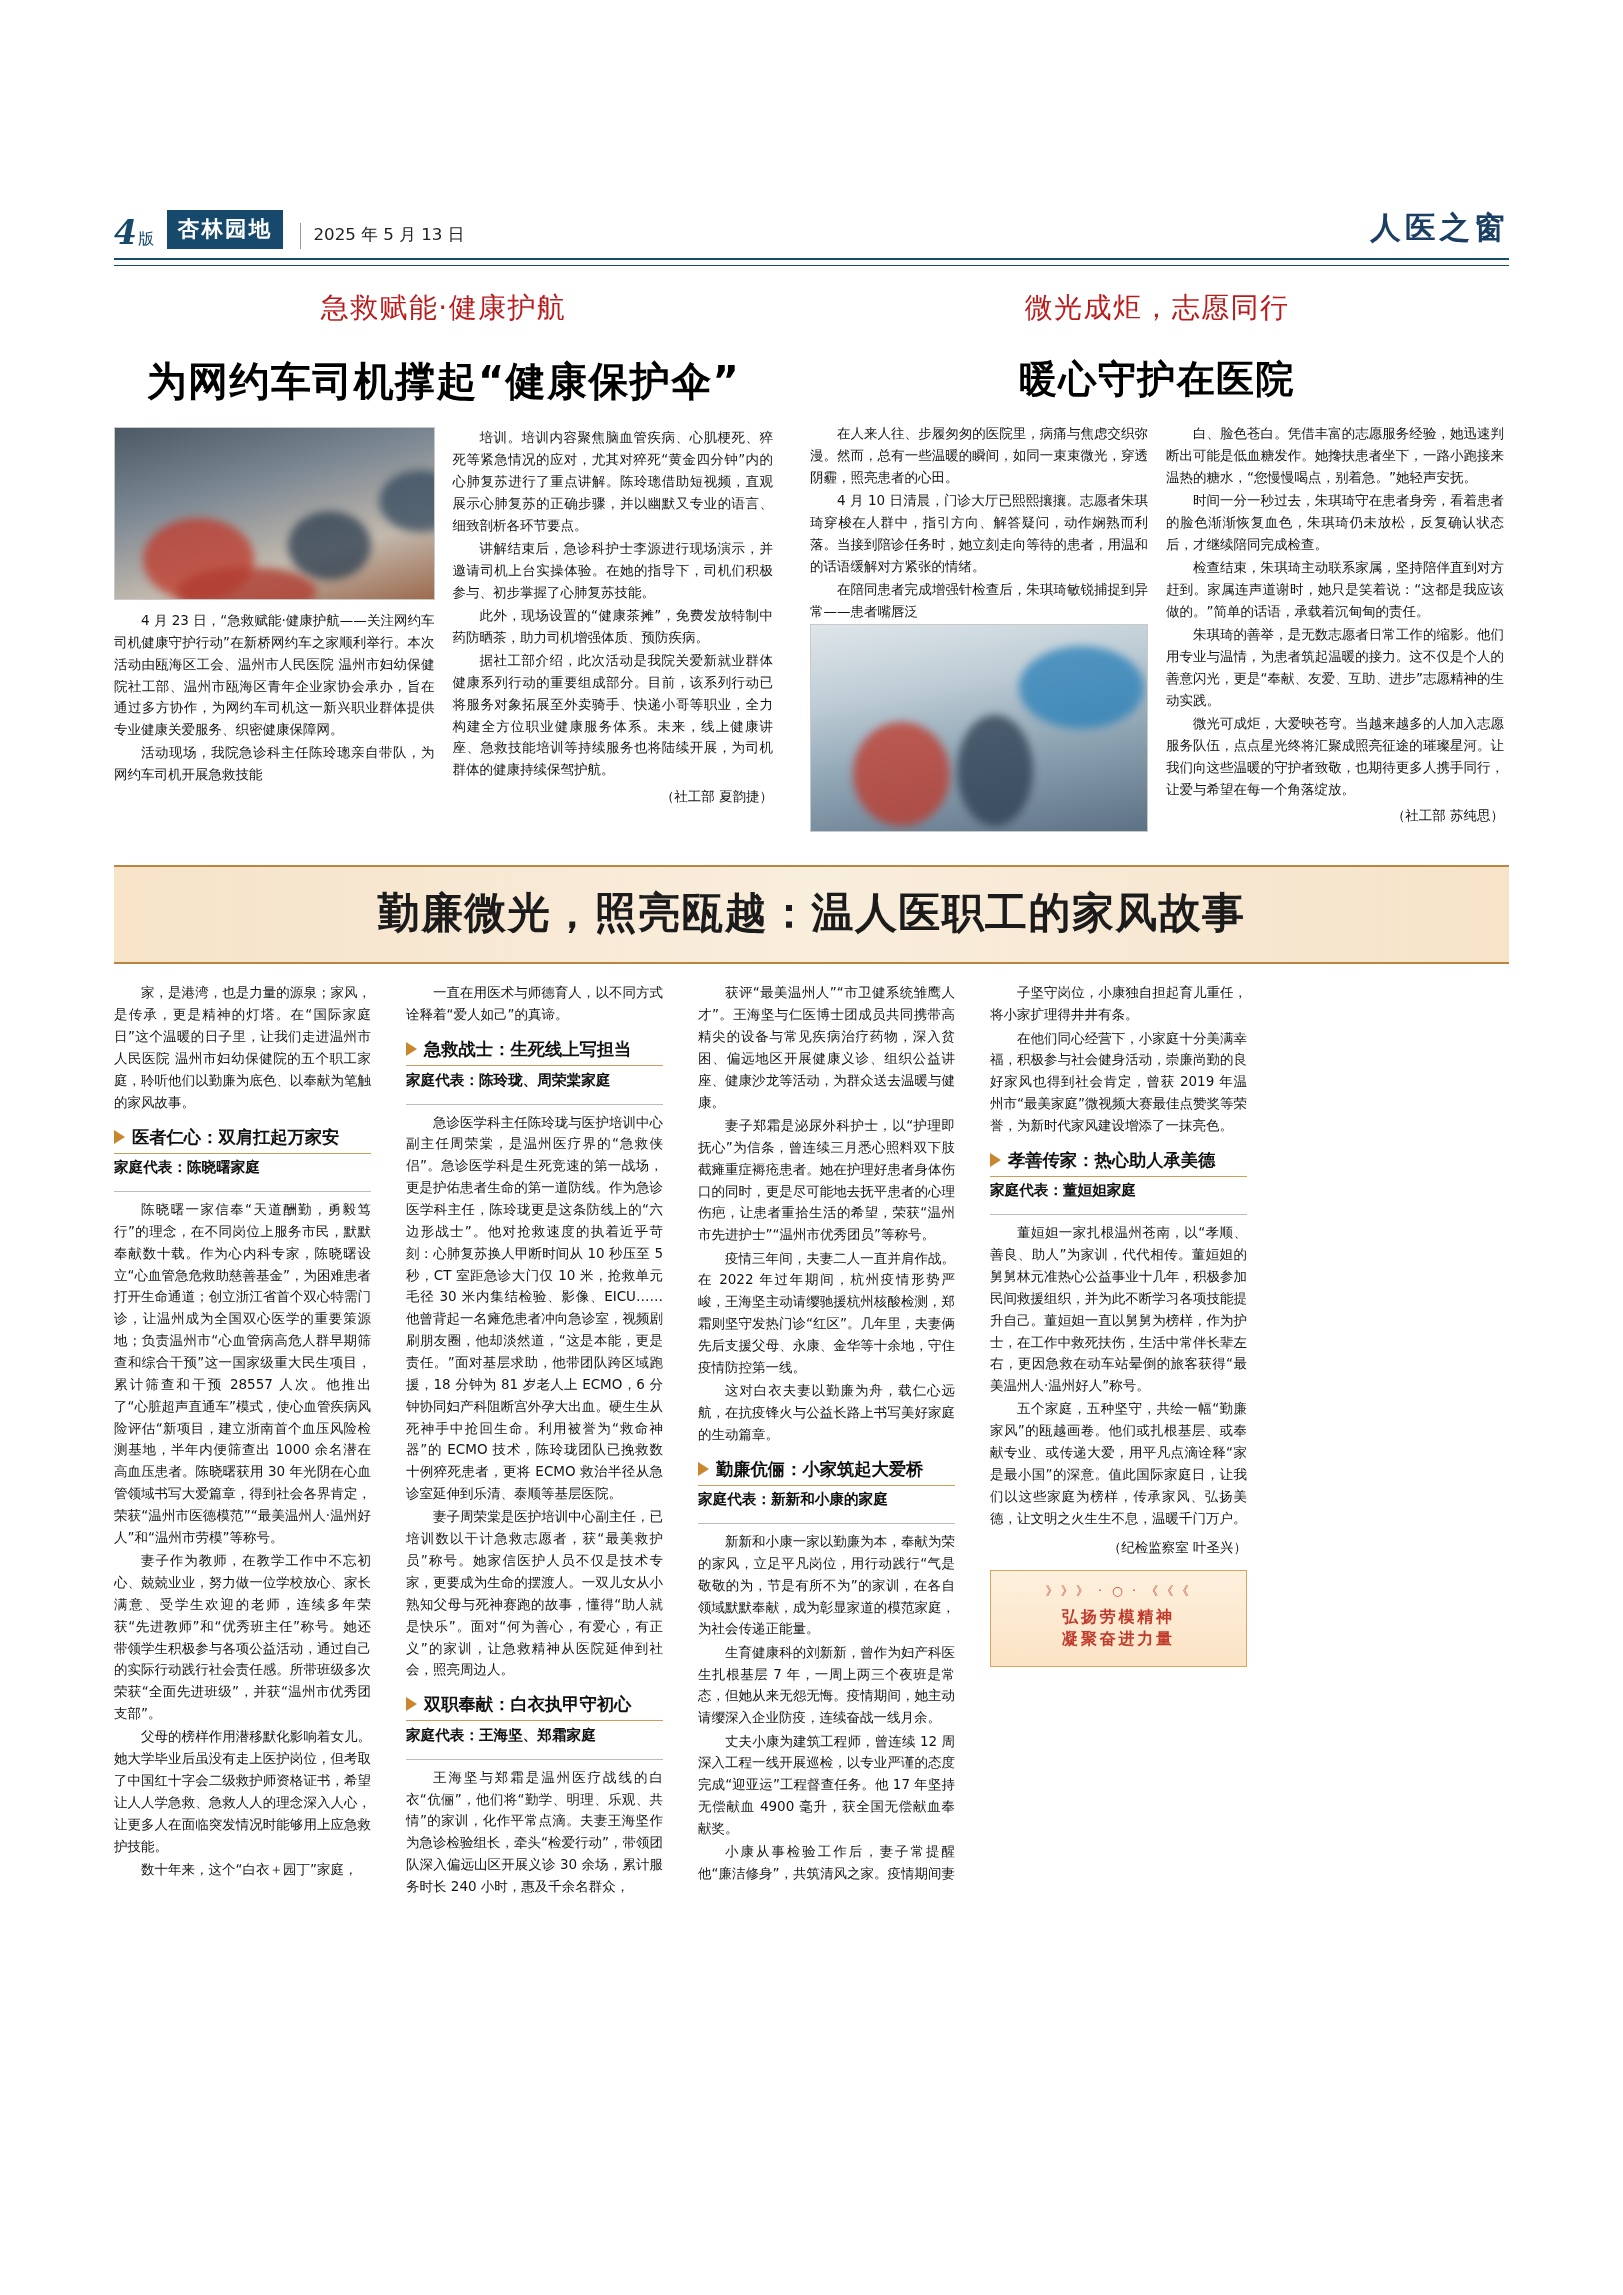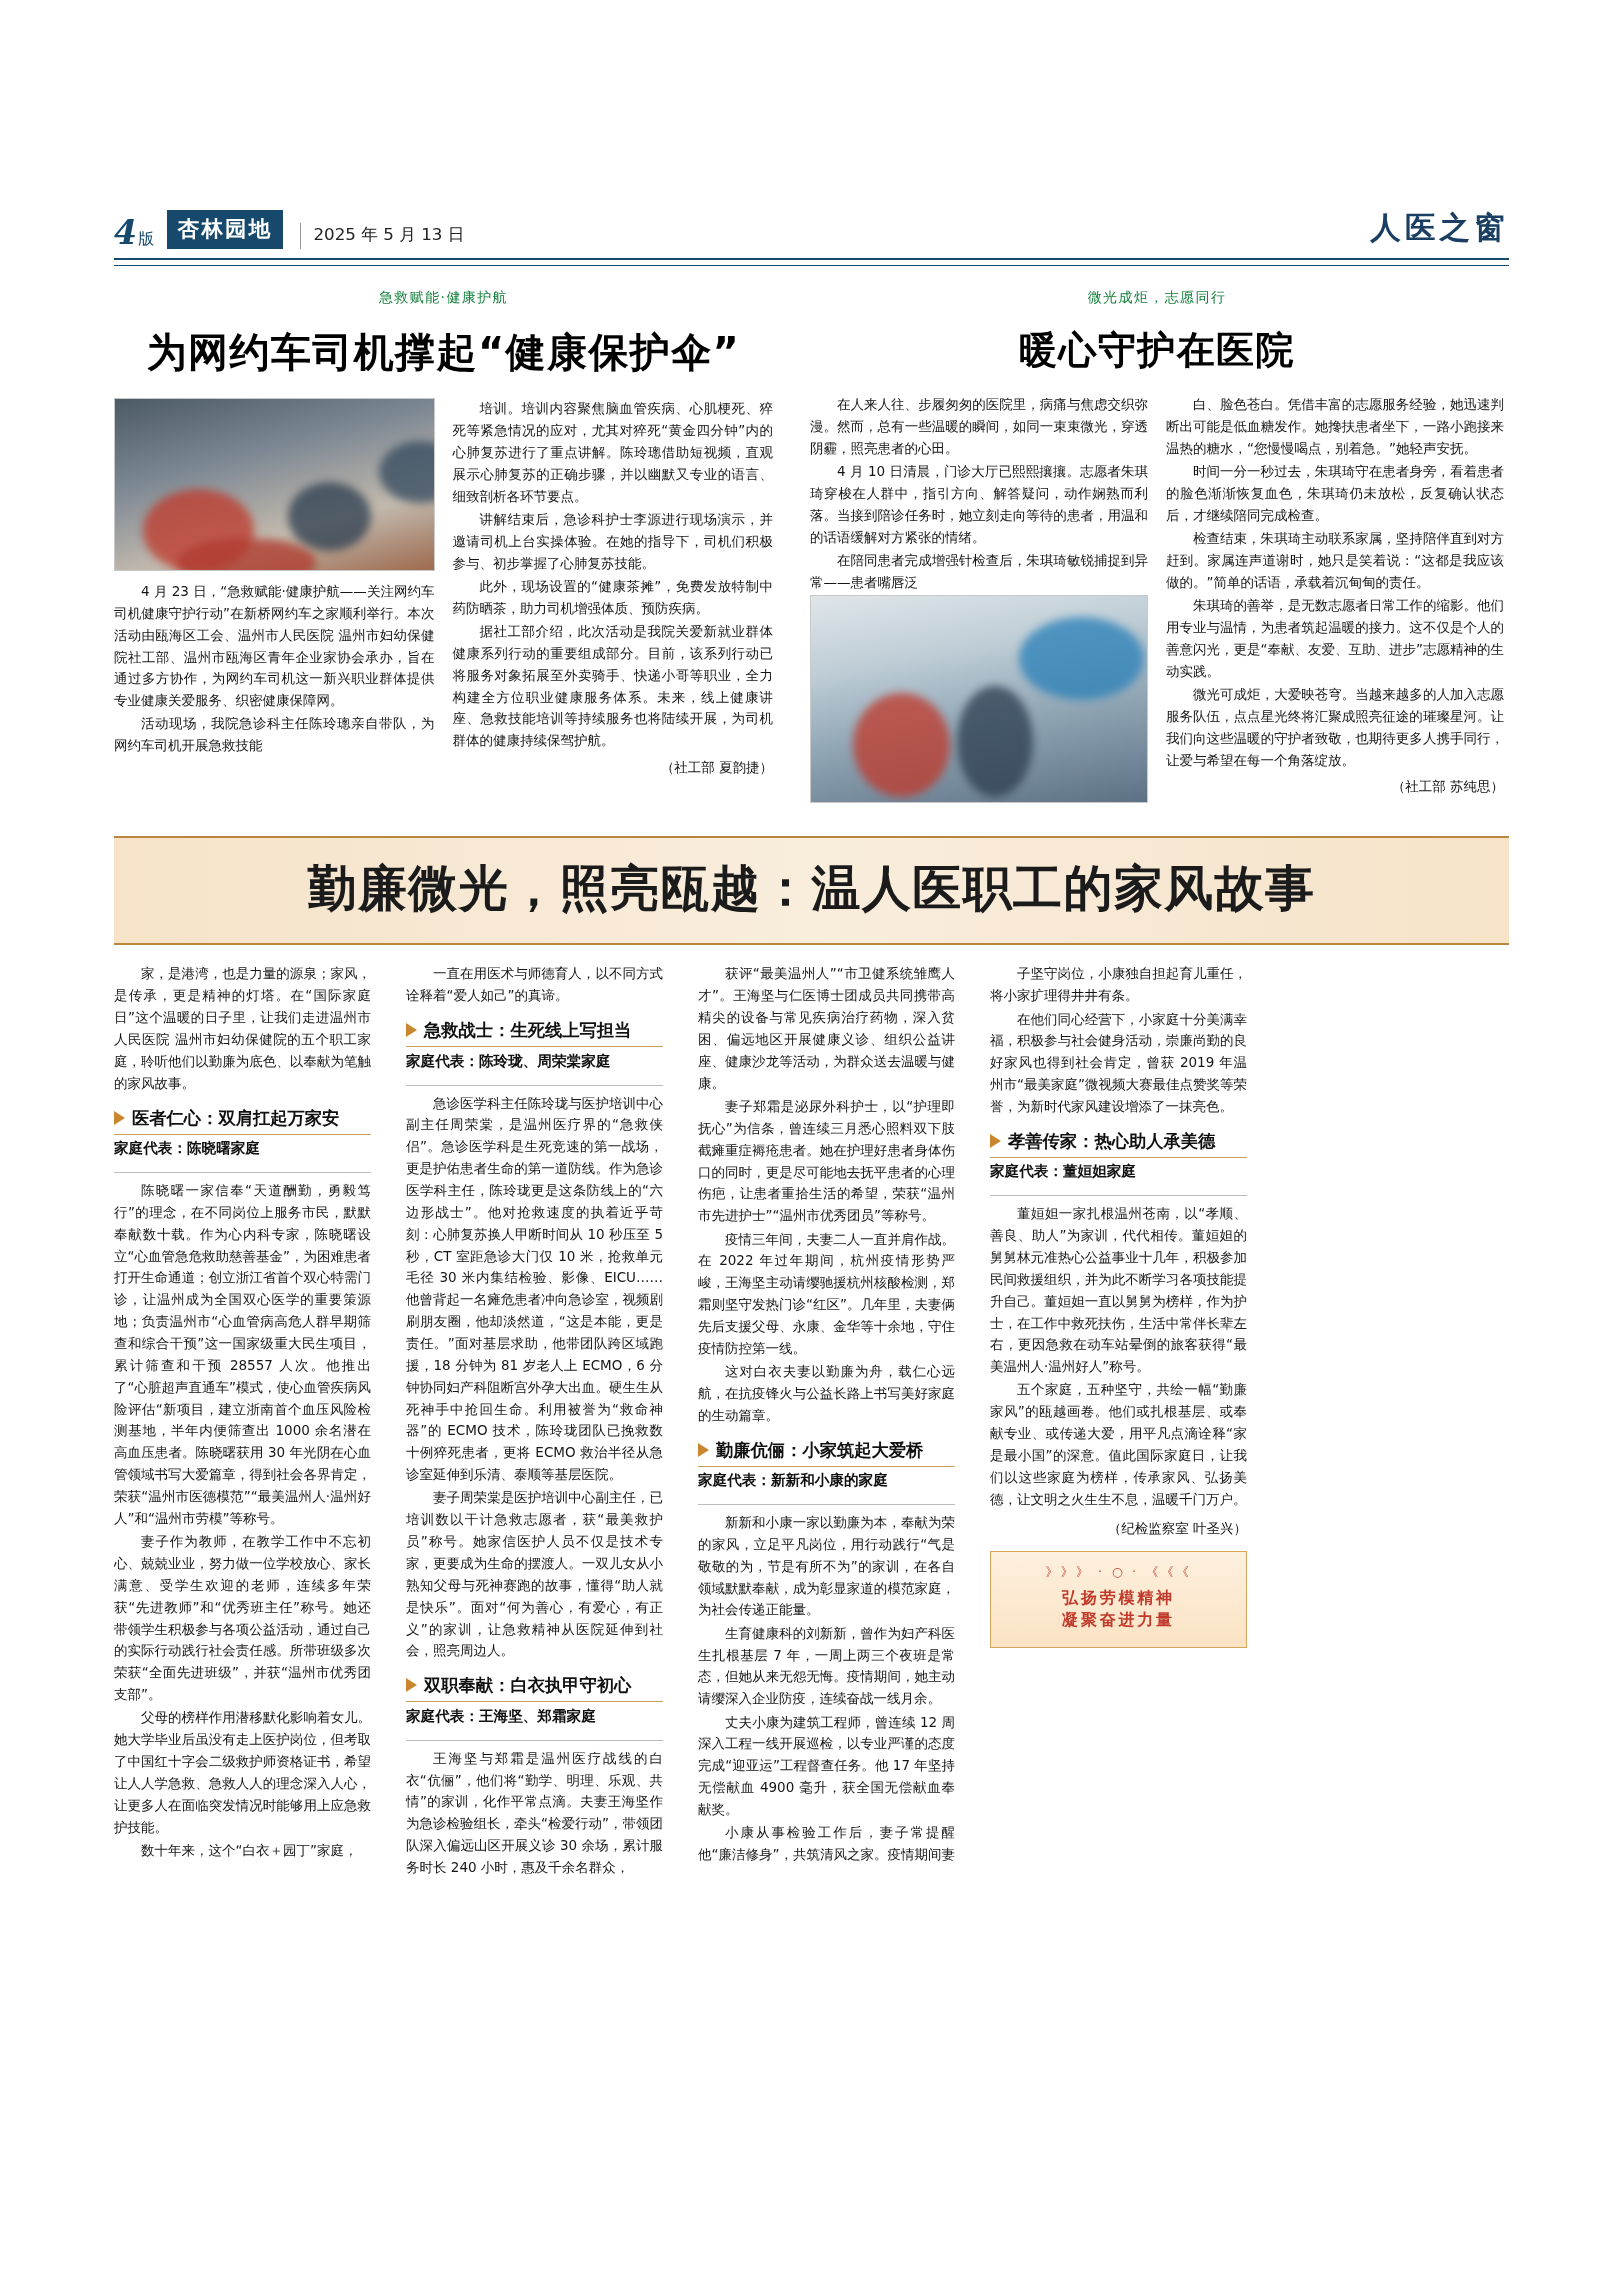--- a/index.html
+++ b/index.html
@@ -61,24 +61,24 @@
   .mast-rule { border:0; border-top: 2.1px solid #16496b; margin: 0 0 4.2px 0; }
   .mast-rule2 { border:0; border-top: 0.7px solid #16496b; margin: 0 0 23.6px 0; }
 
   
   .top-band { display:flex; gap:37px; }
   .top-left { width: 659px; }
   .top-right { width: 694px; }
 
   .kicker {
     text-align:center;
-    font-size: 14px;
+    font-size: 28px;
     letter-spacing: 1.4px;
-    color: #15803d;
-    margin-bottom: 18px;
+    color: #b91c1c;
+    margin-bottom: 27px;
     font-family: "DejaVu Sans", sans-serif;
   }
   .headline {
     text-align:center;
     font-size: 40px;
     font-weight: bold;
     letter-spacing: 1.4px;
     margin: 0 0 18px 0;
     font-family: "DejaVu Sans", sans-serif;
     color:#000;
@@ -114,21 +114,21 @@
   
   .banner {
     margin: 23.6px 0 18px 0;
     background: linear-gradient(90deg,#f6e3c8 0%, #f7e8d3 25%, #f9eddc 50%, #f7e8d3 75%, #f6e3c8 100%);
     border-top: 2.1px solid #b9863f;
     border-bottom: 2.1px solid #b9863f;
     padding: 18px 0 21px 0;
     text-align:center;
   }
   .banner .title {
-    font-size: 49px;
+    font-size: 42px;
     font-weight: bold;
     letter-spacing: 1.4px;
     color: #1b1b1b;
     font-family: "DejaVu Serif", "Liberation Serif", serif;
   }
 
   
   .bottom { display:flex; gap: 35px; margin-top: 7px; }
   .bcol { width: 257px; }
   .bcol p {

